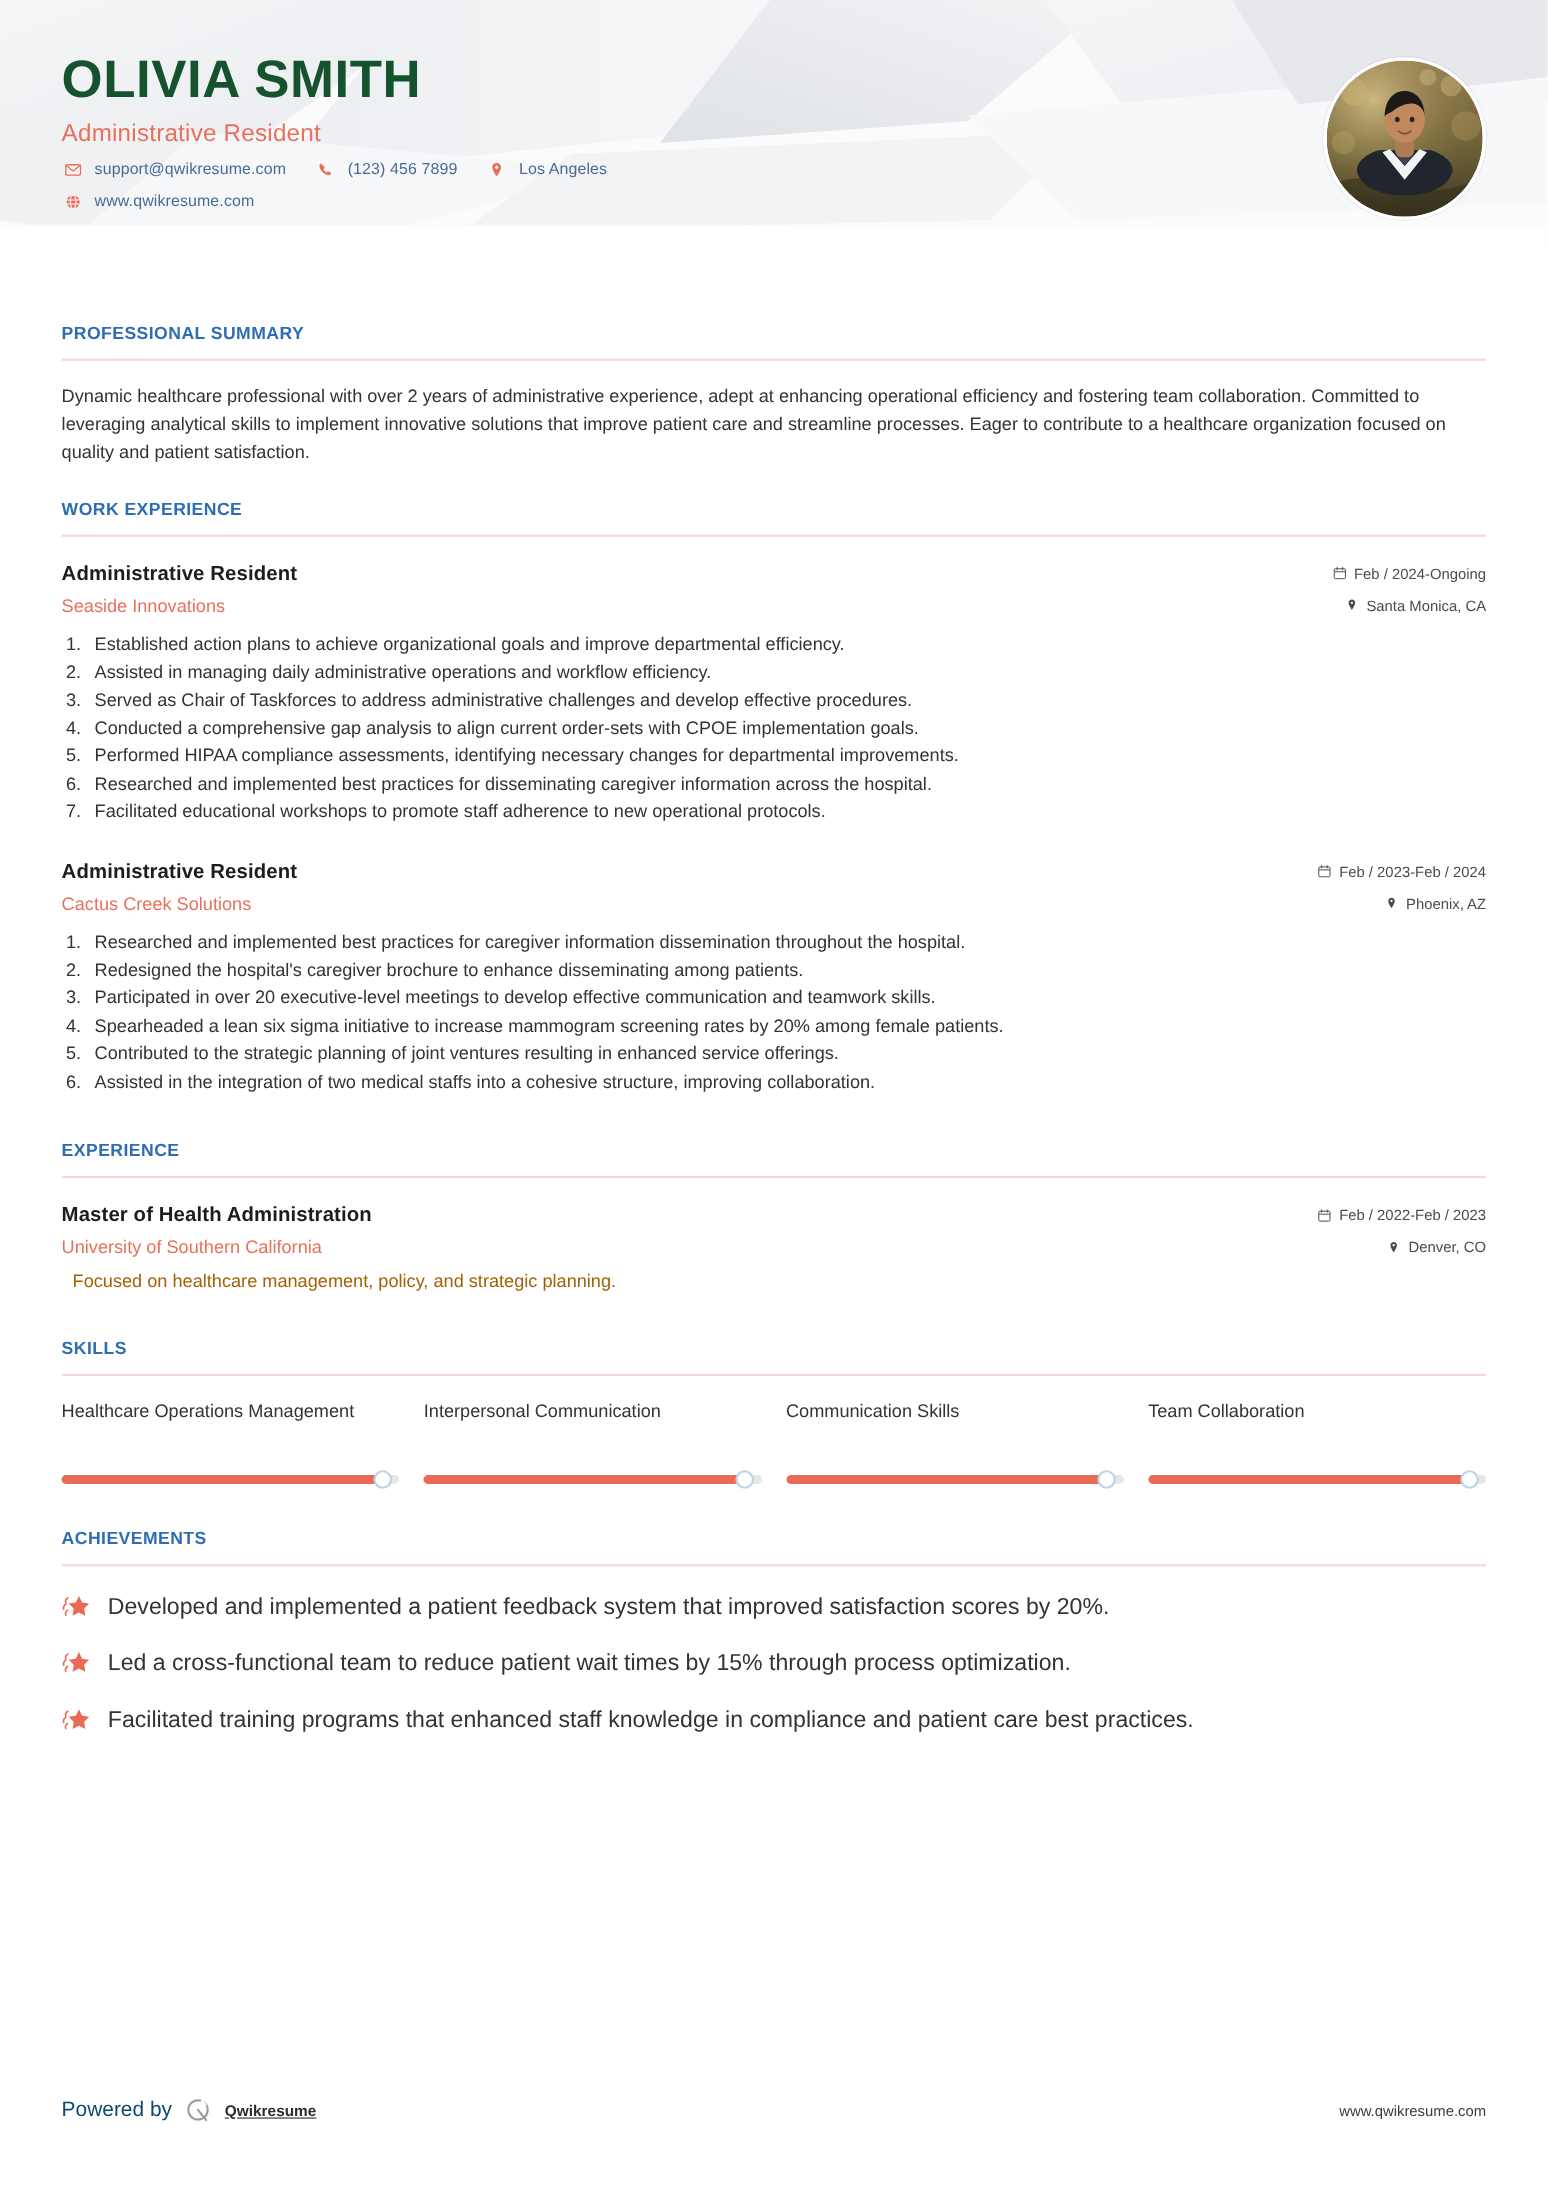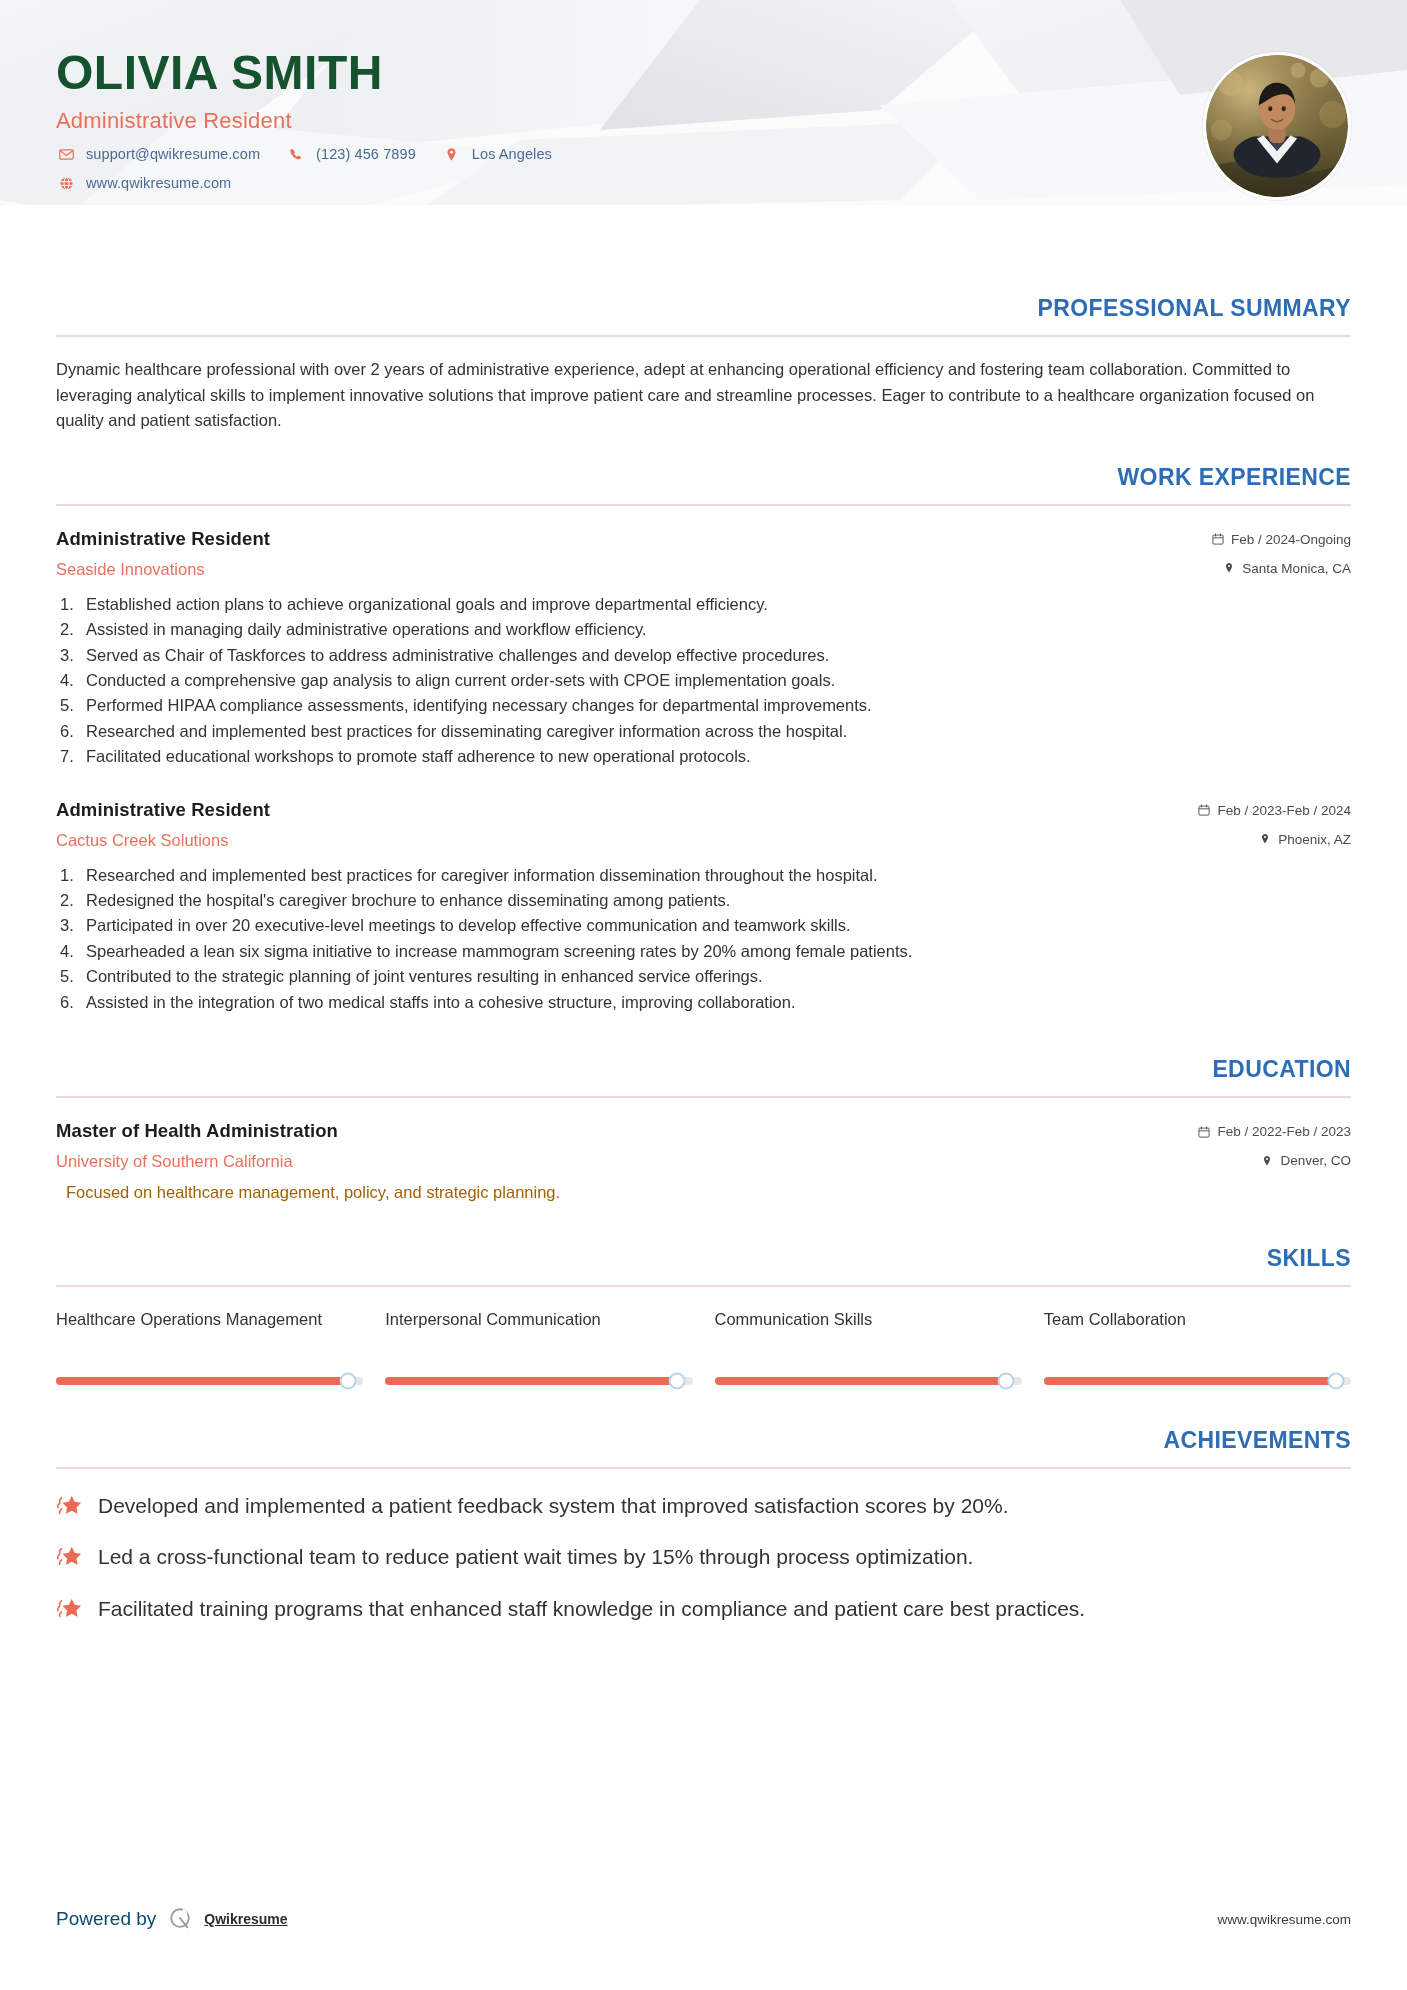--- a/index.html
+++ b/index.html
@@ -96,25 +96,24 @@
     width: 100%;
     height: 100%;
     display: block;
   }
 
   
   .content { padding: 0 56px; }
 
   .section { margin-top: 30px; }
   .section-title {
-    font-size: 23px;
+    font-size: 16px;
     font-weight: bold;
     color: #2e6db4;
     letter-spacing: 0.4px;
-    text-align: right;
   }
   .section-rule {
     height: 2px;
     background: #f3d7db;
     margin-top: 13px;
     width: 100%;
   }
 
   .summary-text {
     margin-top: 20px;
@@ -503,21 +502,21 @@
           <li>Redesigned the hospital's caregiver brochure to enhance disseminating among patients.</li>
           <li>Participated in over 20 executive-level meetings to develop effective communication and teamwork skills.</li>
           <li>Spearheaded a lean six sigma initiative to increase mammogram screening rates by 20% among female patients.</li>
           <li>Contributed to the strategic planning of joint ventures resulting in enhanced service offerings.</li>
           <li>Assisted in the integration of two medical staffs into a cohesive structure, improving collaboration.</li>
         </ol>
       </div>
     </div>
 
     <div class="section" style="margin-top:42px;">
-      <div class="section-title">EDUCATION</div>
+      <div class="section-title">EXPERIENCE</div>
       <div class="section-rule"></div>
 
       <div class="entry">
         <div class="entry-head">
           <div class="entry-left">
             <div class="entry-role">Master of Health Administration</div>
             <div class="entry-org">University of Southern California</div>
           </div>
           <div class="entry-right">
             <div class="meta-line">

